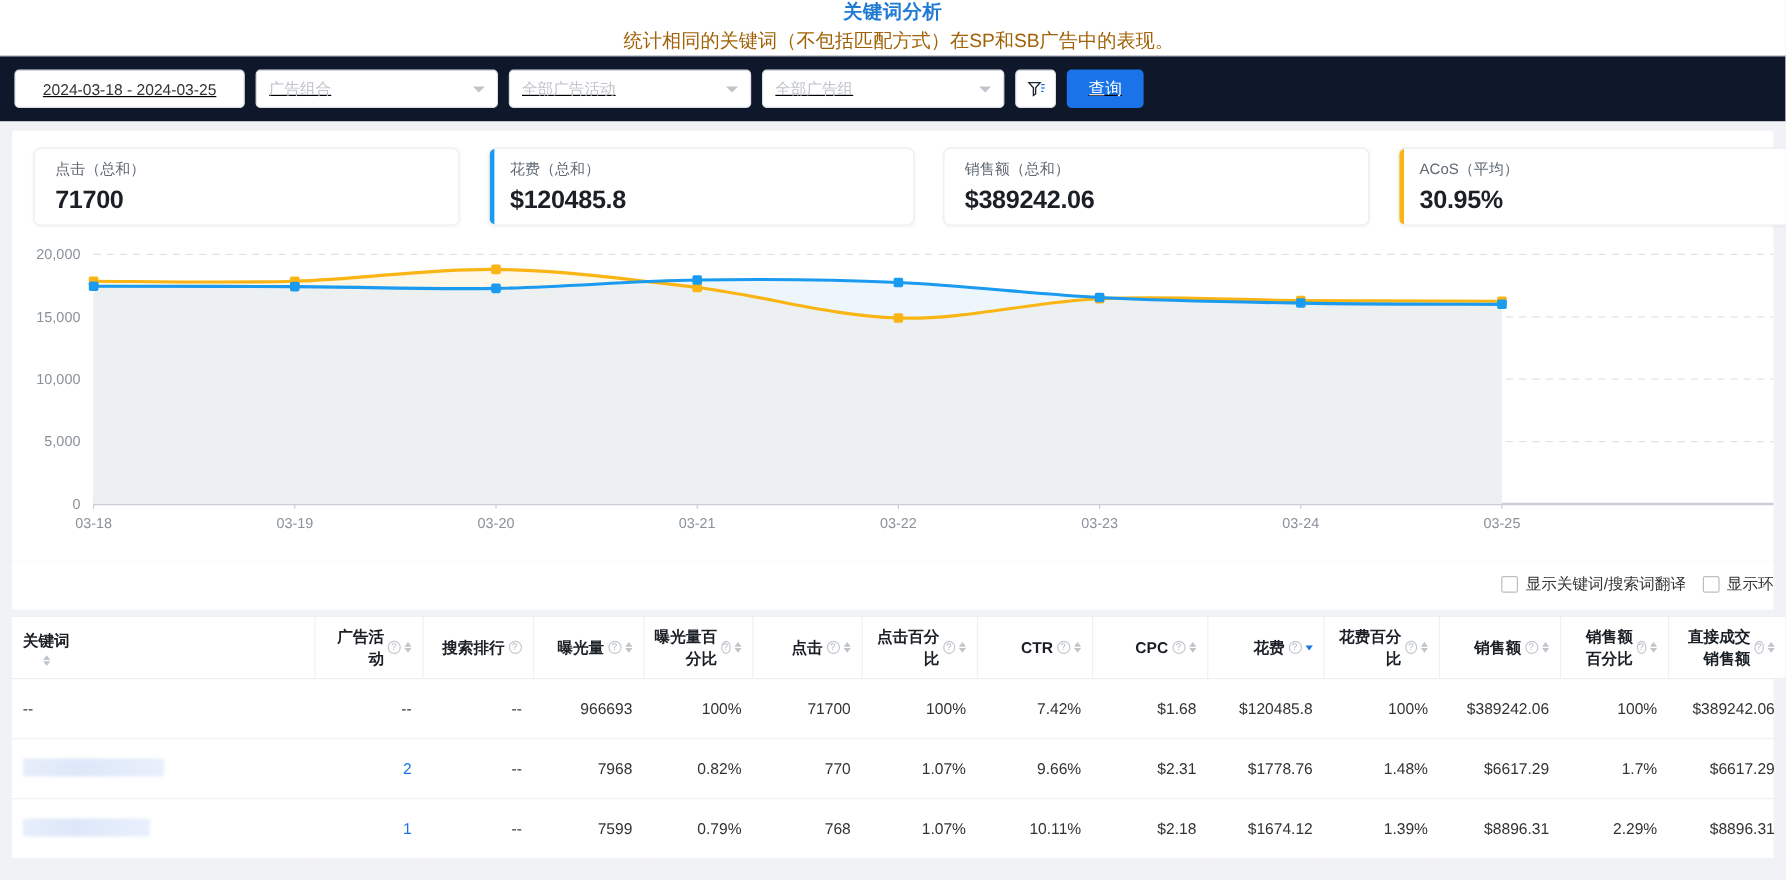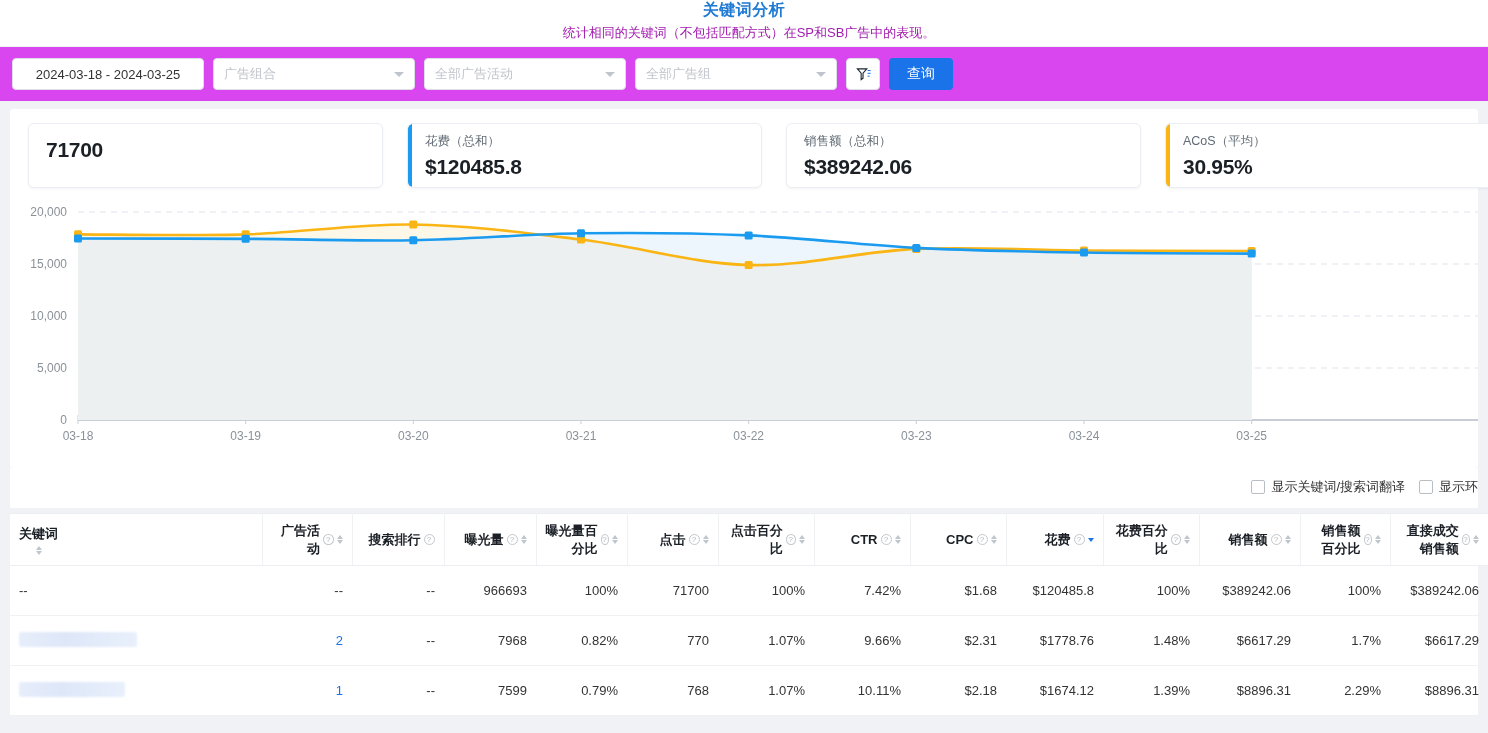--- a/index.html
+++ b/index.html
@@ -14,28 +14,29 @@
   
   .page-header {
     height: 46px; background: #ffffff;
     display: flex; align-items: center; padding: 0 14px; flex-direction: column;
   }
   .page-title {
     font-size: 16px; font-weight: bold; color: #1f7ad4;
     letter-spacing: .5px;
   }
   .page-subtitle {
-    font-size: 13px; color: #a21caf; margin-left: 10px; padding-top: 3px;
+    font-size: 16px; color: #a16207; margin-left: 10px; padding-top: 3px;
   }
 
   
   .filter-bar {
-    height: 55px; background: #d946ef;
+    height: 55px; background: #0f172a;
     display: flex; align-items: center; gap: 9px; padding: 0 12px;
     border-top: 1px solid #f2f3f5;
+    text-decoration: underline;
   }
   .ctrl {
     height: 32px; border: 1px solid #dcdfe6; border-radius: 4px;
     background: #fff; display: flex; align-items: center;
     padding: 0 10px; font-size: 13px; color: #333;
     position: relative; white-space: nowrap;
   }
   .ctrl.date { width: 192px; justify-content: center; font-size: 13px; color: #333; }
   .ctrl.sel { width: 202px; }
   .ctrl.sel .val { flex: 1; overflow: hidden; text-overflow: ellipsis; }
@@ -188,20 +189,21 @@
     </svg>
   </div>
 
   <button class="btn-primary">查询</button>
 </div>
 
 <div class="panel">
   <div class="cards">
     <div class="card">
       <span class="accent"></span>
+      <div class="lbl">点击（总和）</div>
       <div class="val">71700</div>
     </div>
     <div class="card">
       <span class="accent" style="background:#1a9bf0"></span>
       <div class="lbl">花费（总和）</div>
       <div class="val">$120485.8</div>
     </div>
     <div class="card">
       <span class="accent"></span>
       <div class="lbl">销售额（总和）</div>

